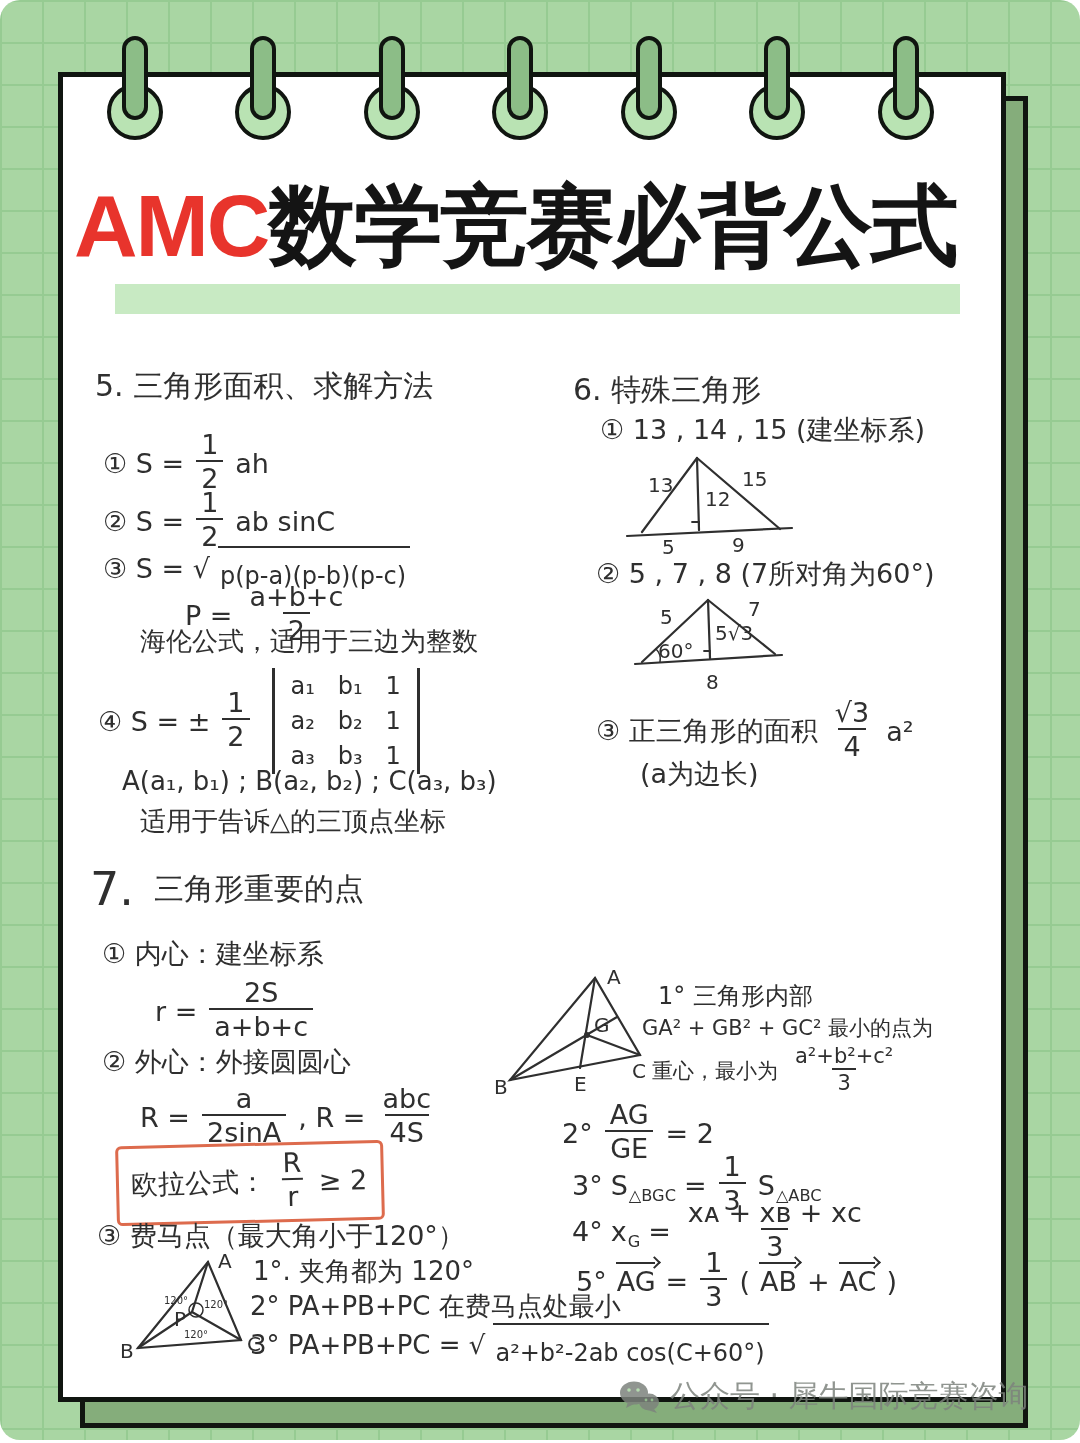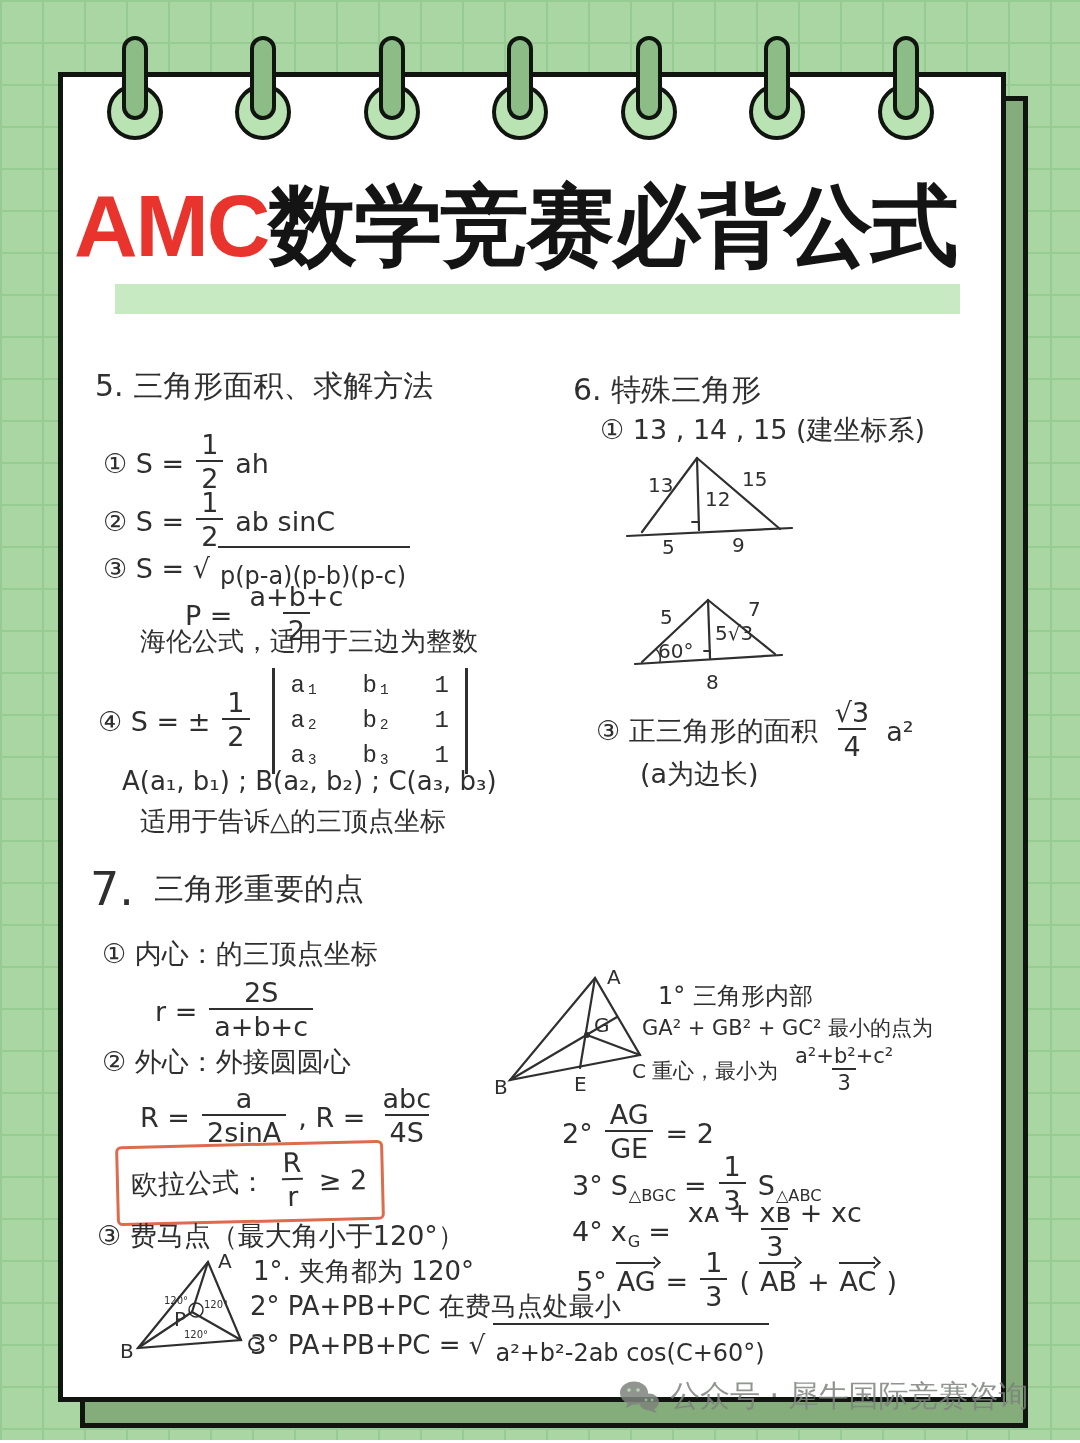--- a/index.html
+++ b/index.html
@@ -1,21 +1,21 @@
 <!DOCTYPE html>
 <html><head>
 <meta charset="utf-8">
 <style>
   html,body{margin:0;padding:0;}
   .stage{position:relative;width:1080px;height:1440px;overflow:hidden;
     background-color:#a9d6a3;
     background-image:linear-gradient(#96cb92 2px,transparent 2px),
                      linear-gradient(90deg,#96cb92 2px,transparent 2px);
     background-size:42px 42px;
-    font-family:"DejaVu Sans",sans-serif;color:#2f2f2f;}
+    font-family:"DejaVu Sans",sans-serif;color:#2f2f2f;border-radius:20px;}
   .shadow-page{position:absolute;left:80px;top:96px;width:938px;height:1322px;
     background:#85ad7b;border:5px solid #101510;}
   .page{position:absolute;left:58px;top:72px;width:938px;height:1320px;
     background:#ffffff;border:5px solid #101510;}
   
   .ring{position:absolute;width:56px;height:104px;top:36px;}
   .ring .circle{position:absolute;bottom:0;left:0;width:48px;height:48px;border-radius:50%;
     background:#b9e3b3;border:4px solid #101510;}
   .ring .stem{position:absolute;top:0;left:15px;width:18px;height:76px;
     background:#8cbd87;border:4px solid #101510;border-radius:13px;}
@@ -35,21 +35,21 @@
   .frac .den{padding:2px 5px;border-top:2.5px solid #2f2f2f;line-height:1.1;}
   .rad{border-top:2.5px solid #2f2f2f;padding:14px 4px 0 2px;}
   .sub{font-size:0.60em;align-self:flex-end;transform:translateY(4px);margin-left:1px;}
   .seq{display:inline-flex;align-items:center;}
   .vec{position:relative;display:inline-block;padding:0 2px;}
   .vec::after{content:"";position:absolute;left:1px;right:3px;top:-4px;height:2.5px;background:#2f2f2f;}
   .vec::before{content:"";position:absolute;right:-1px;top:-8px;width:7px;height:7px;
     border-top:2.5px solid #2f2f2f;border-right:2.5px solid #2f2f2f;transform:rotate(45deg);}
   .det{display:inline-flex;flex-direction:column;gap:11px;border-left:3px solid #2f2f2f;
     border-right:3px solid #2f2f2f;padding:6px 16px;margin-left:10px;font-size:24px;}
-  .det .row{white-space:pre;line-height:1;font-family:Liberation Mono, monospace;}
+  .det .row{white-space:pre;line-height:1;}
   .euler-box{position:absolute;left:116px;top:1143px;border:3.5px solid #dd6b4d;border-radius:6px;
     padding:3px 14px 5px 12px;transform:rotate(-1.4deg);display:flex;align-items:center;gap:8px;font-size:27px;}
   svg.diagram{position:absolute;overflow:visible;}
   svg.diagram text{font-size:20px;fill:#2f2f2f;}
   svg.diagram .tiny{font-size:10px;}
   .watermark{position:absolute;left:618px;top:1376px;display:flex;align-items:center;gap:10px;
     color:#7d837d;opacity:0.85;font-size:30px;white-space:nowrap;}
 </style>
 </head>
 <body>
@@ -142,21 +142,21 @@
   </div>
 
   <div class="hw fs26" style="left:140px;top:804px">适用于告诉△的三顶点坐标</div>
   <div class="hw fs26" style="left:122px;top:766px">A(a₁, b₁) ;  B(a₂, b₂) ;   C(a₃, b₃)</div>
 
   <div class="hw" style="left:90px;top:862px">
     <span style="font-size:46px">7.</span>
     <span class="fs30" style="margin-left:12px">三角形重要的点</span>
   </div>
 
-  <div class="hw fs27" style="left:102px;top:936px">① 内心：的三顶点坐标</div>
+  <div class="hw fs27" style="left:102px;top:936px">① 内心：建坐标系</div>
 
   <div class="hw fs27" style="left:155px;top:978px">
     <span>r =</span>
     <span class="frac">
         <span class="num">2S</span>
         <span class="den">a+b+c</span>
       </span>
   </div>
 
   <div class="hw fs27" style="left:102px;top:1044px">② 外心：外接圆圆心</div>
@@ -219,20 +219,21 @@
       <path d="M75,10 L77,82"></path>
       <path d="M70,74 L77,74 L77,82" stroke-width="1.8"></path>
     </g>
     <text x="26" y="44">13</text>
     <text x="120" y="38">15</text>
     <text x="83" y="58" font-size="17">12</text>
     <text x="40" y="106">5</text>
     <text x="110" y="104">9</text>
   </svg>
 
+  <div class="hw fs27" style="left:596px;top:556px">②  5 , 7 , 8  (7所对角为60°)</div>
 
   <svg class="diagram" style="left:630px;top:592px" width="165" height="100" viewBox="0 0 165 100">
     <g fill="none" stroke="#2f2f2f" stroke-width="2.2" stroke-linecap="round">
       <path d="M78,8 L12,70 M78,8 L145,62"></path>
       <path d="M5,72 L152,63"></path>
       <path d="M78,8 L80,66"></path>
       <path d="M74,59 L80,59 L80,66" stroke-width="1.8"></path>
       <path d="M26,57 A14,14 0 0 1 30,70" stroke-width="1.5"></path>
     </g>
     <text x="30" y="32">5</text>

